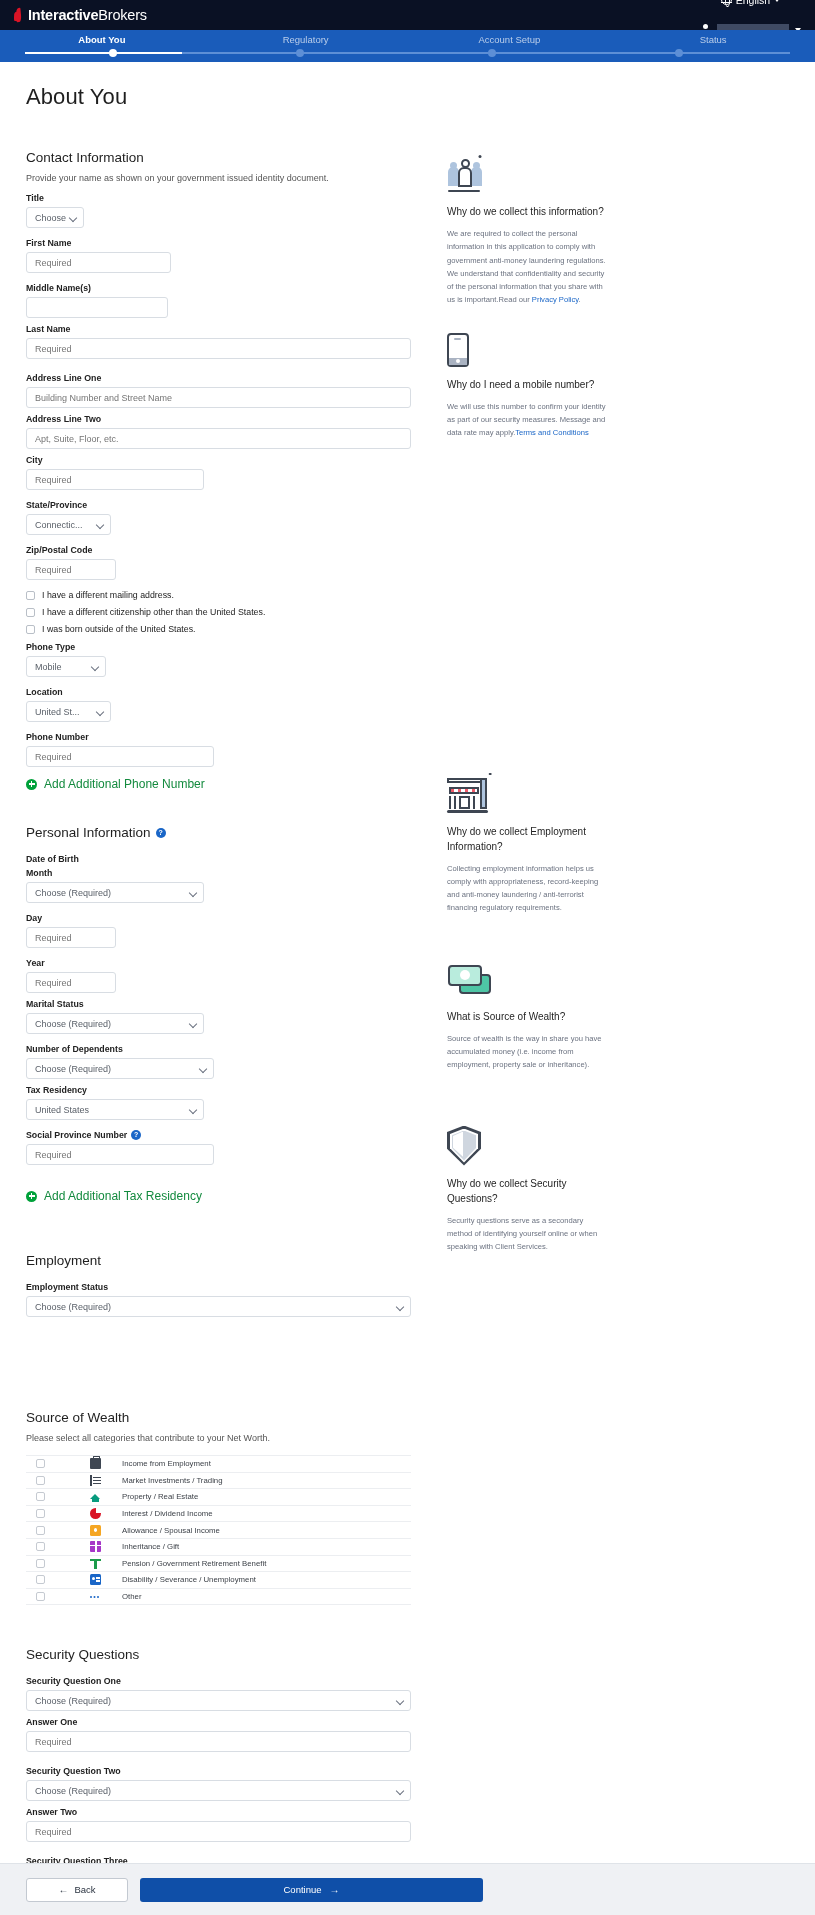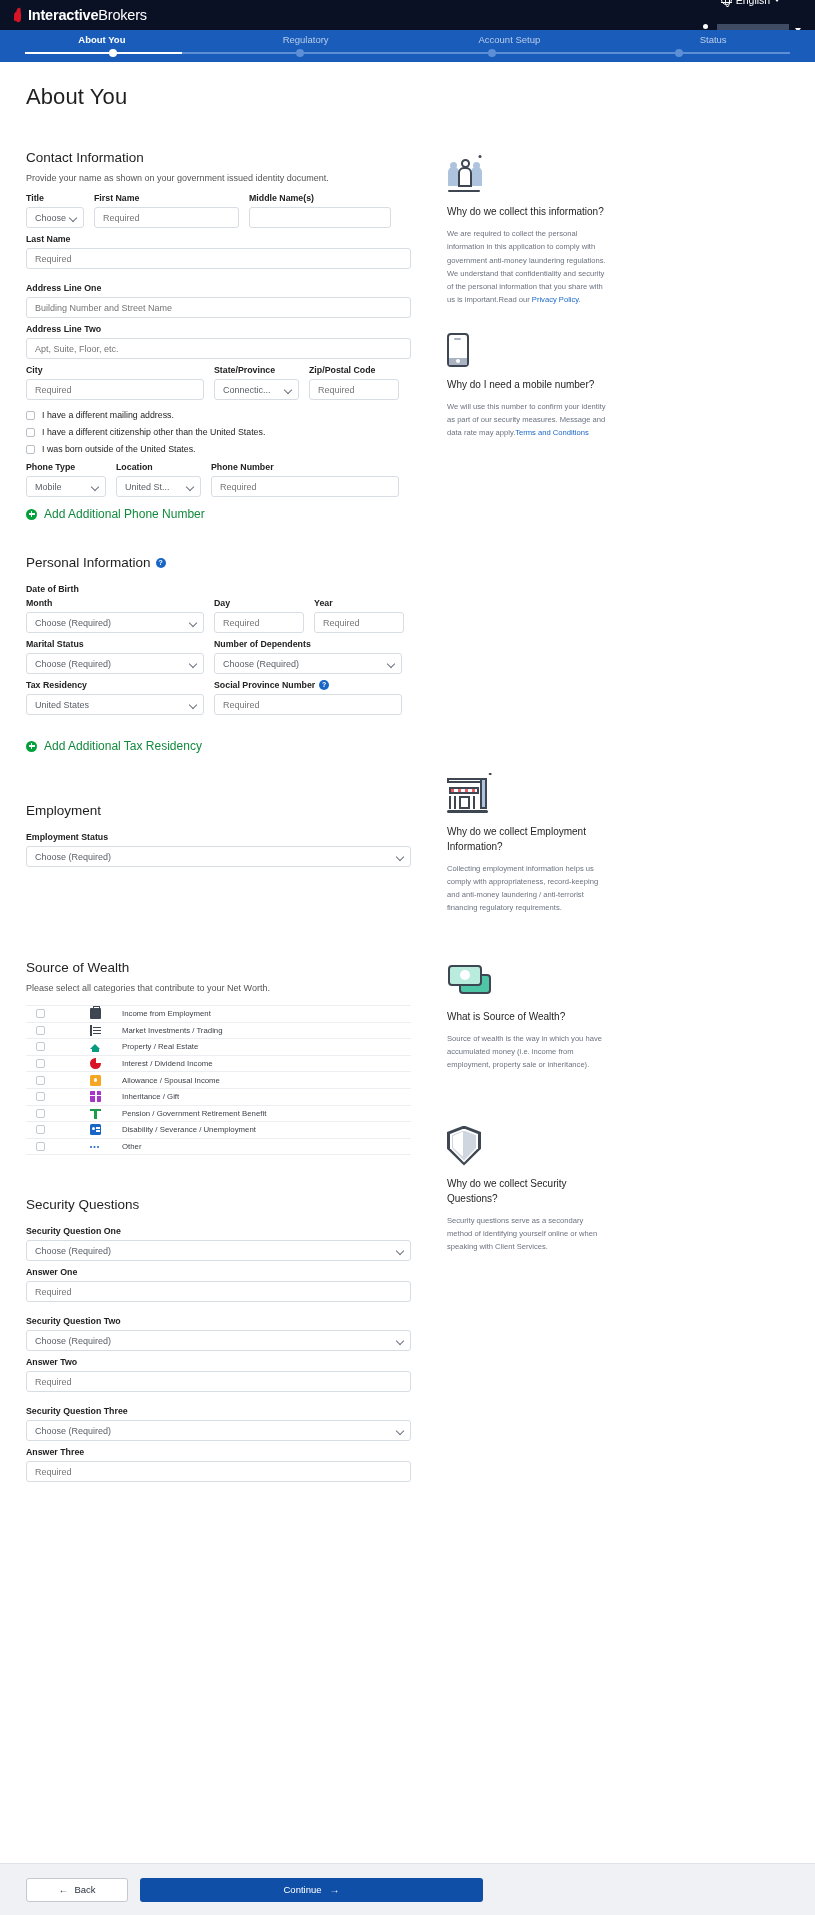--- a/index.html
+++ b/index.html
@@ -104,21 +104,21 @@
   .col-right { width: 160px; flex: none; padding-top: 8px; }
 
   h2.section {
     font-size: 13.5px; font-weight: normal; color: #1f1f1f;
     margin-bottom: 8px; display: flex; align-items: center; gap: 5px;
   }
   .subtext { font-size: 9px; color: #555; margin-bottom: 10px; }
 
   .fld-label { font-size: 8.8px; color: #222; font-weight: bold; margin-bottom: 4px; display:flex; align-items:center; gap:4px;}
 
-  .row { display: flex; gap: 10px; }
+  .row { display: flex; gap: 10px; flex-direction: column; }
   .ctl {
     height: 21px; border: 1px solid #d8dde3; border-radius: 3px;
     background: #fff; font-size: 9px; color: #9aa1aa;
     display: flex; align-items: center; padding: 0 8px;
     position: relative; white-space: nowrap; overflow: hidden;
   }
   select.ctl, input.ctl { font-family: "Liberation Sans", sans-serif; }
   .sel { padding-right: 20px; color: #5a6069; }
   .sel .chev {
     position: absolute; right: 7px; top: 7px;
@@ -607,21 +607,21 @@
 
       <div style="height:22px"></div>
 
       <div class="info-panel">
         <div class="panel-icon icn-money">
           <span class="back"></span>
             <span class="front"></span>
             <span class="coin"></span>
         </div>
         <div class="info-title">What is Source of Wealth?</div>
-        <div class="info-body">Source of wealth is the way in which you have accumulated money (i.e. income from employment, property sale or inheritance).</div>
+        <div class="info-body">Source of wealth is the way in share you have accumulated money (i.e. income from employment, property sale or inheritance).</div>
       </div>
 
       <div style="height:28px"></div>
 
       <div class="info-panel">
         <div class="panel-icon icn-shield">
           <span class="outer"></span>
             <span class="inner"></span>
             <span class="fill"></span>
             <span class="hl"></span>

